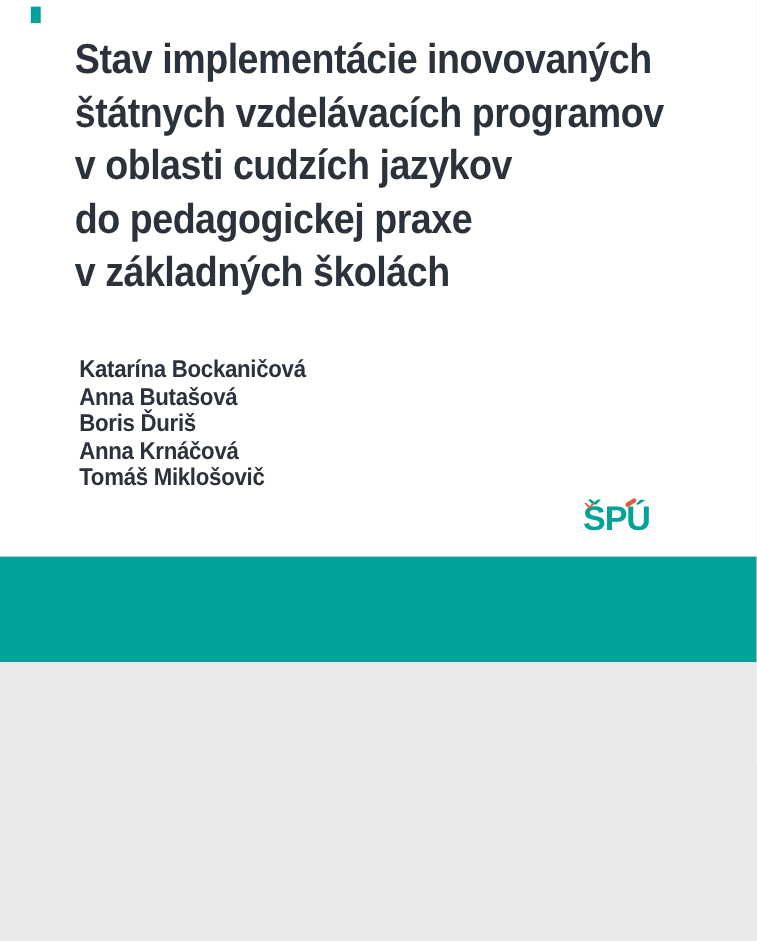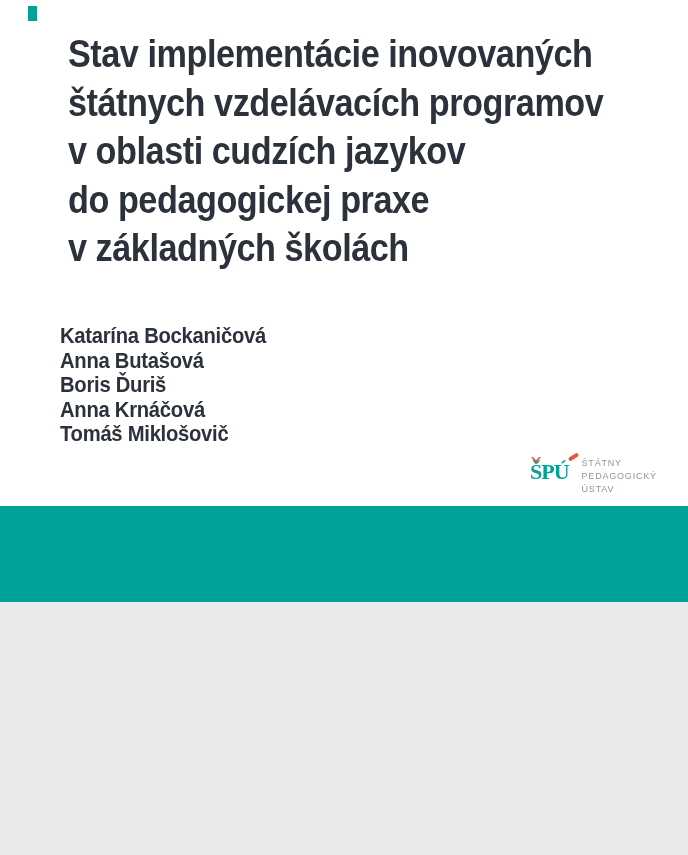--- a/index.html
+++ b/index.html
@@ -36,21 +36,21 @@
     color: #2c323c;
     letter-spacing: -0.5px;
     white-space: nowrap;
     transform: scaleX(0.9);
     transform-origin: 0 0;
   }
 
   
   .authors-block {
     position: absolute;
-    left: 60px;
+    left: 72px;
     top: 324px;
   }
   .author-name {
     font-size: 22px;
     line-height: 24.5px;
     font-weight: 700;
     color: #2c323c;
     letter-spacing: -0.3px;
     white-space: nowrap;
     transform: scaleX(0.92);
@@ -63,26 +63,25 @@
     left: 530px;
     top: 452px;
     display: flex;
     align-items: flex-start;
   }
   .logo-abbr-wrap {
     position: relative;
     margin-top: 6px;
   }
   .logo-abbr {
-    font-size: 22px;
+    font-size: 31px;
     font-weight: 700;
     color: #00a29a;
     letter-spacing: -1px;
     line-height: 28px;
-    font-family: Liberation Serif, serif;
   }
   .logo-accent {
     position: absolute;
     background: #e4583c;
   }
   .logo-accent.caron {
     left: 1px;
     top: -1px;
     width: 10px;
     height: 6px;
@@ -142,22 +141,17 @@
     <div class="author-name">Anna Krnáčová</div>
     <div class="author-name">Tomáš Miklošovič</div>
   </div>
 
   <div class="logo">
     <div class="logo-abbr-wrap">
       <span class="logo-abbr">ŠPÚ</span>
       <span class="logo-accent caron"></span>
       <span class="logo-accent acute"></span>
     </div>
-    <div class="logo-org">
-      <div class="logo-org-line">ŠTÁTNY</div>
-      <div class="logo-org-line">PEDAGOGICKÝ</div>
-      <div class="logo-org-line">ÚSTAV</div>
-    </div>
   </div>
 
   <div class="teal-band"></div>
 
 </div>
 
 </body></html>

